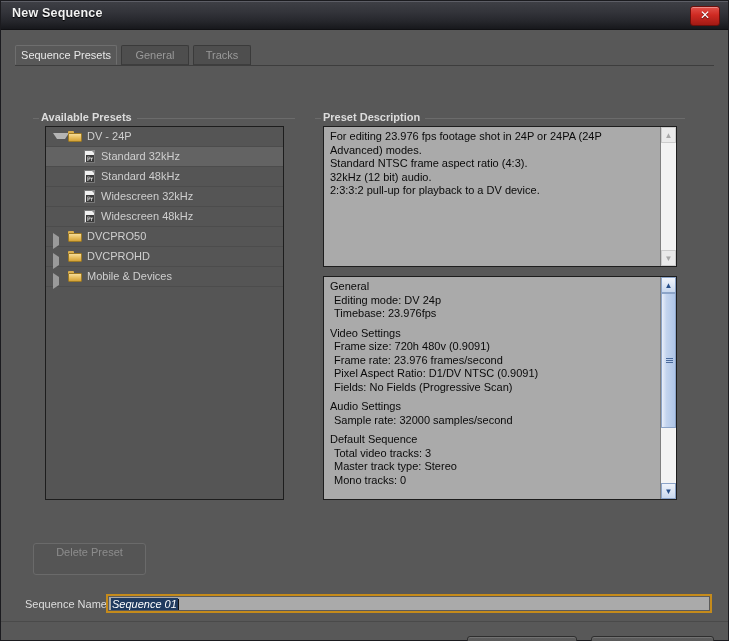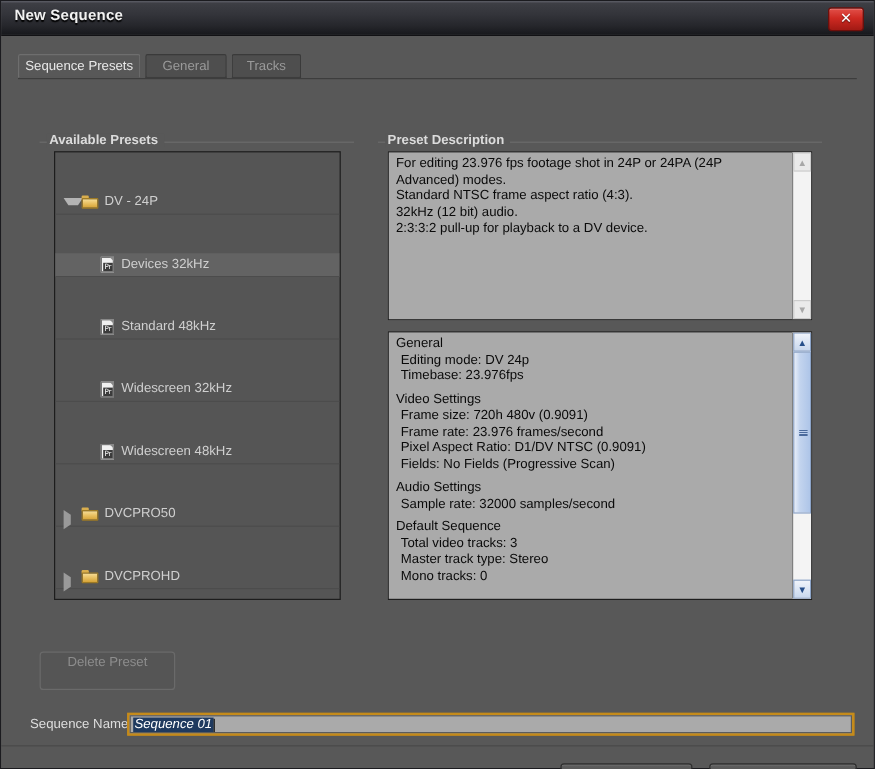--- a/index.html
+++ b/index.html
@@ -105,21 +105,21 @@
     position:absolute;left:44px;top:96px;width:239px;height:374px;
     background:#555555;
     border:1px solid #1d1d1d;
     box-sizing:border-box;
     overflow:hidden;
   }
   .tree-row{
     position:relative;height:19px;line-height:19px;
     border-bottom:1px solid #4c4c4c;
     color:#cfcfcf;font-size:11px;
-    white-space:nowrap;cursor:pointer;margin-top:32px;
+    white-space:nowrap;cursor:pointer;
   }
   .tree-row.selected{background:#636363;}
   .tree-row .arrow{
     position:absolute;top:6px;width:8px;height:8px;
   }
   .arrow-right{
     border-left:6px solid #9a9a9a;
     border-top:4px solid transparent;
     border-bottom:4px solid transparent;
     width:0;height:0;
@@ -319,21 +319,21 @@
           <div class="folder-icon">
             <div class="back"></div>
             <div class="front"></div>
           </div>
           <span class="tree-label">DV - 24P</span>
         </div>
         <div class="tree-row lvl1 selected">
           <div class="file-icon">
             <div class="pr">Pr</div>
           </div>
-          <span class="tree-label">Devices 32kHz</span>
+          <span class="tree-label">Standard 32kHz</span>
         </div>
         <div class="tree-row lvl1">
           <div class="file-icon">
             <div class="pr">Pr</div>
           </div>
           <span class="tree-label">Standard 48kHz</span>
         </div>
         <div class="tree-row lvl1">
           <div class="file-icon">
             <div class="pr">Pr</div>

